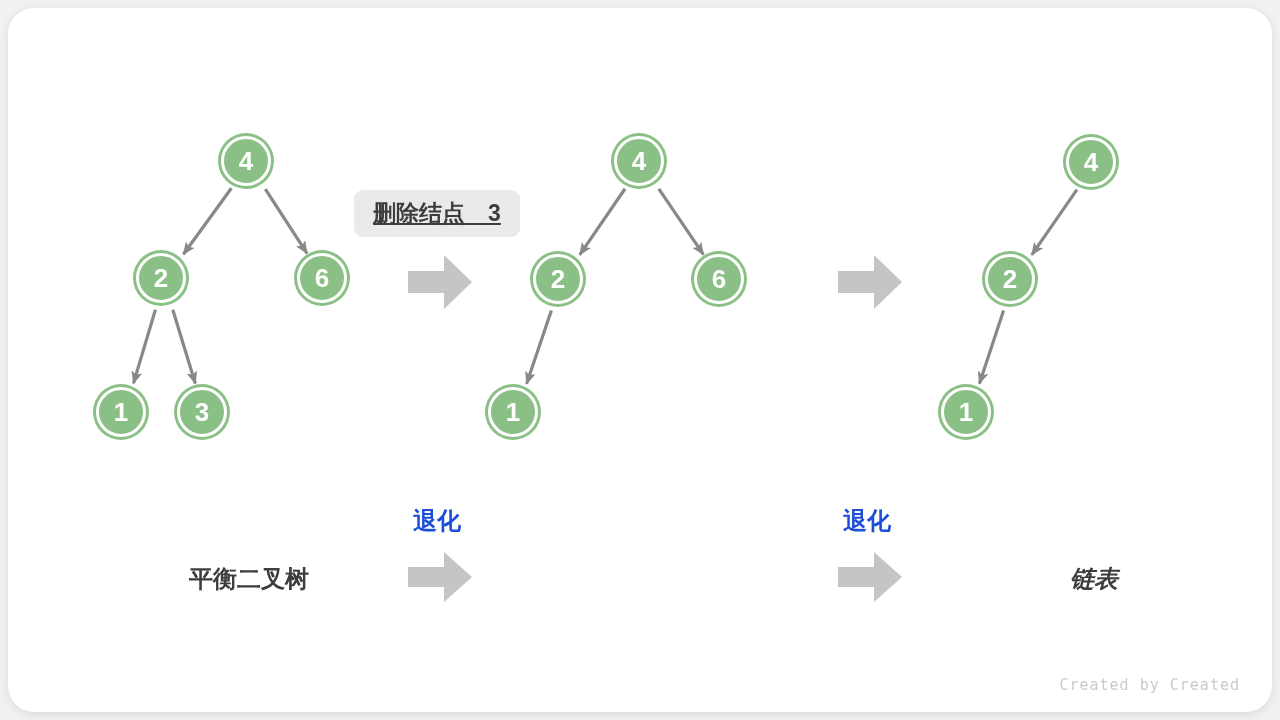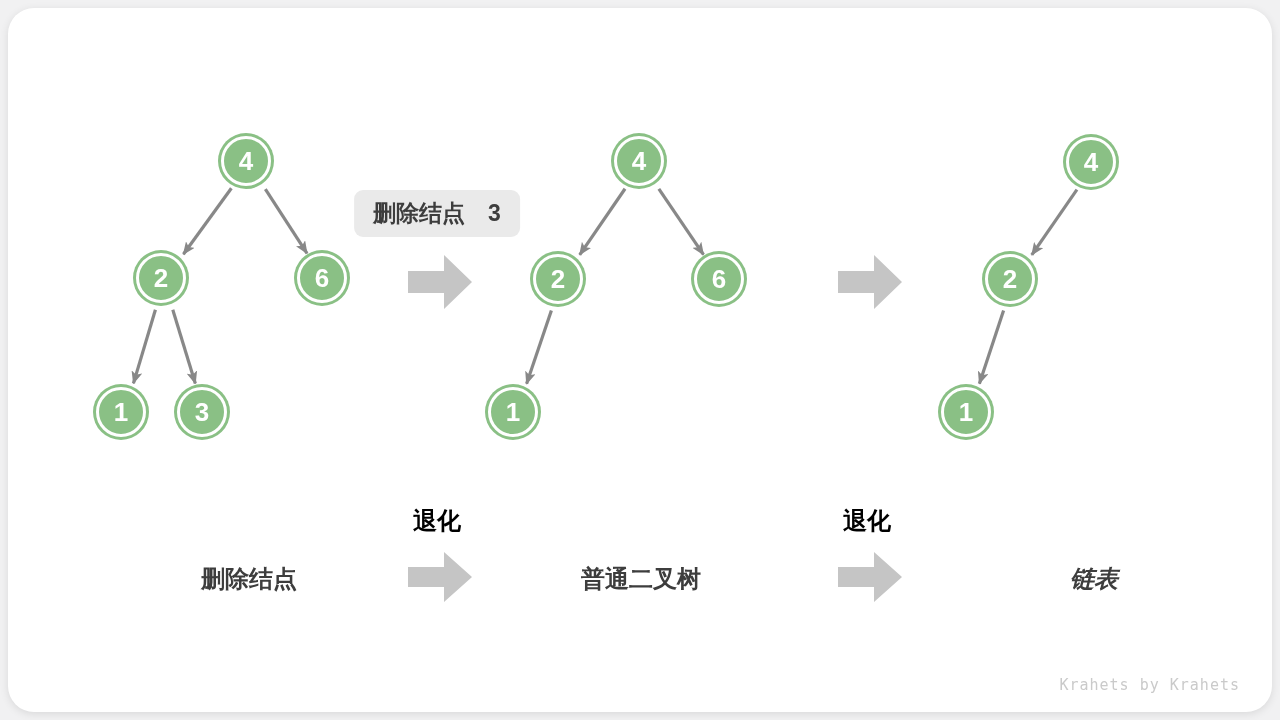--- a/index.html
+++ b/index.html
@@ -43,32 +43,33 @@
     position: absolute;
     transform: translateX(-50%);
     background: #eaeaea;
     border-radius: 9px;
     padding: 11px 19px;
     font-size: 23px;
     font-weight: bold;
     color: #3d3d3d;
     white-space: pre;
     line-height: 1.1;
+    text-decoration: underline;
   }
   .block-arrow {
     position: absolute;
     transform: translateX(-50%);
   }
   .block-arrow polygon { fill: #c5c5c5; }
   .degrade-label {
     position: absolute;
     transform: translateX(-50%);
     font-size: 24px;
     font-weight: bold;
-    color: #000000;
+    color: #1d4ed8;
     white-space: nowrap;
   }
   .stage-title {
     position: absolute;
     transform: translateX(-50%);
     font-size: 24px;
     font-weight: bold;
     color: #3d3d3d;
     white-space: nowrap;
   }
@@ -127,25 +128,24 @@
   <svg class="block-arrow" style="left:440px; top:255px;" width="64" height="54">
     <polygon points="0,16 36,16 36,0 64,27 36,54 36,38 0,38"></polygon>
   </svg>
   <svg class="block-arrow" style="left:870px; top:255px;" width="64" height="54">
     <polygon points="0,16 36,16 36,0 64,27 36,54 36,38 0,38"></polygon>
   </svg>
 
   <div class="degrade-label" style="left:437px; top:505px;">退化</div>
   <div class="degrade-label" style="left:867px; top:505px;">退化</div>
 
-  <div class="stage-title" style="left:249px; top:563px;">删除结点</div>
-  <div class="stage-title" style="left:641px; top:563px;">普通二叉树</div>
+  <div class="stage-title" style="left:249px; top:563px;">平衡二叉树</div>
   <div class="stage-title" style="left:1094px; top:563px;font-style:italic;">链表</div>
 
   <svg class="block-arrow" style="left:440px; top:552px;" width="64" height="50">
     <polygon points="0,15 36,15 36,0 64,25 36,50 36,35 0,35"></polygon>
   </svg>
   <svg class="block-arrow" style="left:870px; top:552px;" width="64" height="50">
     <polygon points="0,15 36,15 36,0 64,25 36,50 36,35 0,35"></polygon>
   </svg>
 
-  <div class="watermark">Krahets by Krahets</div>
+  <div class="watermark">Created by Created</div>
 </div>
 
 </body></html>

